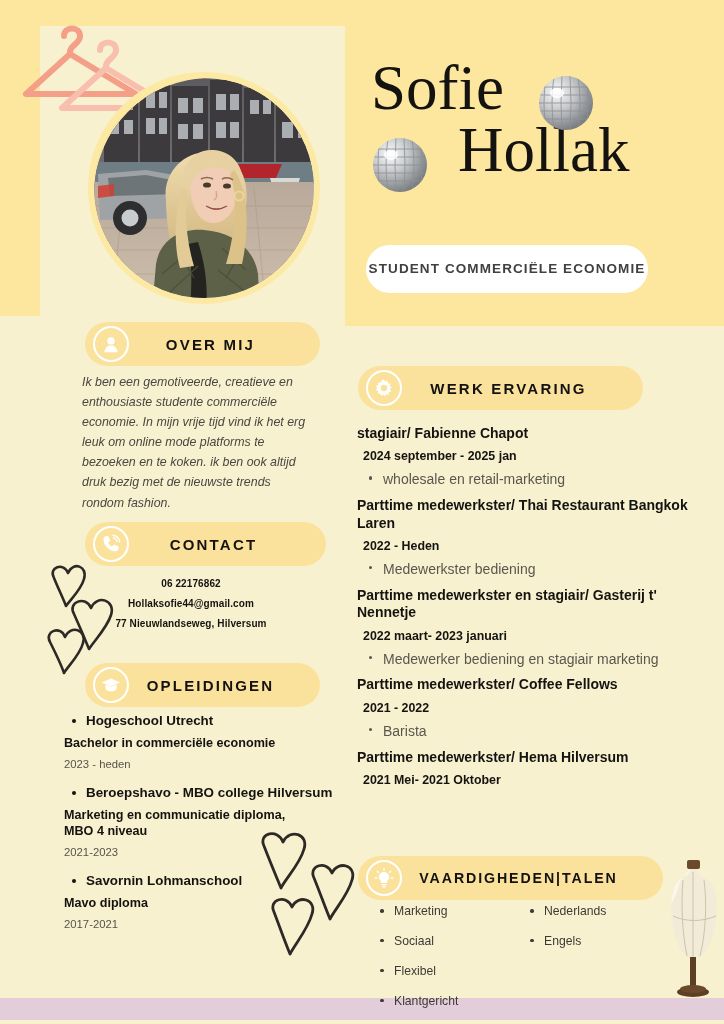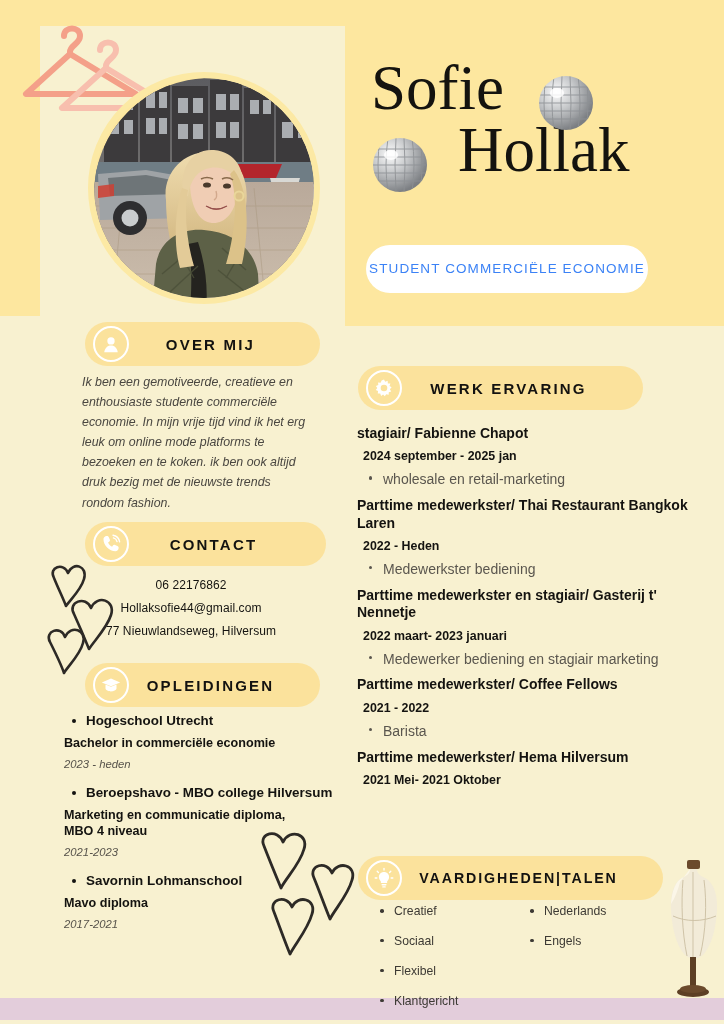--- a/index.html
+++ b/index.html
@@ -42,21 +42,21 @@
   .disco{position:absolute;width:58px;height:58px;border-radius:50%;}
   .disco.d1{left:182px;top:16px;}
   .disco.d2{left:16px;top:78px;}
 
   .role-pill{
     position:absolute;left:366px;top:245px;width:282px;height:48px;
     background:#ffffff;border-radius:26px;
     display:flex;align-items:center;justify-content:center;text-align:center;
   }
   .role-pill span{
-    font-size:13.5px;font-weight:normal;letter-spacing:1.1px;color:#3b82f6;line-height:1.25;
+    font-size:13.5px;font-weight:bold;letter-spacing:1.1px;color:#404040;line-height:1.25;
   }
 
   
   .pill{
     position:absolute;height:44px;border-radius:24px;background:#fbe29c;
     display:flex;align-items:center;
   }
   .pill .pill-icon{
     width:36px;height:36px;margin-left:8px;border-radius:50%;
     border:2px solid #ffffff;display:flex;align-items:center;justify-content:center;
@@ -74,42 +74,42 @@
   .pill.p-vaard .pill-title{font-size:14.2px;letter-spacing:1.9px;}
 
   
   .about-text{
     position:absolute;left:82px;top:372px;width:228px;
     font-size:12.4px;line-height:1.62;font-style:italic;color:#4a4741;
   }
 
   .contact-list{position:absolute;left:58px;top:578px;width:266px;text-align:center;}
   .contact-list div{
-    font-size:12px;font-weight:normal;color:#141310;margin-bottom:9px;letter-spacing:0.1px;
+    font-size:10px;font-weight:bold;color:#141310;margin-bottom:9px;letter-spacing:0.1px;
   }
 
   .hearts-left{position:absolute;left:44px;top:562px;width:112px;height:115px;pointer-events:none;}
   .hearts-right{position:absolute;left:256px;top:830px;width:112px;height:140px;pointer-events:none;}
 
   
   .edu{position:absolute;left:64px;top:712px;width:282px;}
   .edu .eduitem{margin-bottom:2px;}
   .edu .eduhead{
     font-size:13.4px;font-weight:bold;color:#141310;line-height:1.28;
     padding-left:22px;position:relative;
   }
   .edu .eduhead::before{
     content:"";position:absolute;left:8px;top:7px;width:4px;height:4px;border-radius:50%;
     background:#141310;
   }
   .edu .edusub{
     font-size:12.6px;font-weight:bold;color:#141310;line-height:1.26;margin-top:7px;
   }
   .edu .edudate{
-    font-size:11.3px;color:#57534b;margin-top:6px;margin-bottom:14px;font-style:italic;
+    font-size:11.3px;color:#57534b;margin-top:6px;margin-bottom:14px;
   }
 
   
   .work{position:absolute;left:357px;top:425px;width:352px;}
   .work .job{margin-bottom:3px;}
   .work .jobtitle{
     font-size:14px;font-weight:bold;color:#141310;line-height:1.24;margin-bottom:7px;
   }
   .work .jobdate{
     font-size:12.4px;font-weight:bold;color:#141310;margin-bottom:7px;padding-left:6px;
@@ -475,21 +475,21 @@
         <path d="M12 5.4 C8.8 5.4 6.4 7.8 6.4 11 C6.4 13.1 7.6 14.5 8.6 15.7 L8.6 17.4 L15.4 17.4 L15.4 15.7 C16.4 14.5 17.6 13.1 17.6 11 C17.6 7.8 15.2 5.4 12 5.4 Z" fill="#ffffff"></path>
         <rect x="9.2" y="18.5" width="5.6" height="1.6" rx="0.8" fill="#ffffff"></rect>
         <rect x="10" y="21" width="4" height="1.4" rx="0.7" fill="#ffffff"></rect>
       </svg>
     </div>
     <div class="pill-title">VAARDIGHEDEN|TALEN</div>
   </div>
 
   <div class="skills">
     <div class="col">
-      <div class="sk">Creatief</div>
+      <div class="sk">Marketing</div>
       <div class="sk">Sociaal</div>
       <div class="sk">Flexibel</div>
       <div class="sk">Klantgericht</div>
     </div>
     <div class="col">
       <div class="sk">Nederlands</div>
       <div class="sk">Engels</div>
     </div>
   </div>
 

